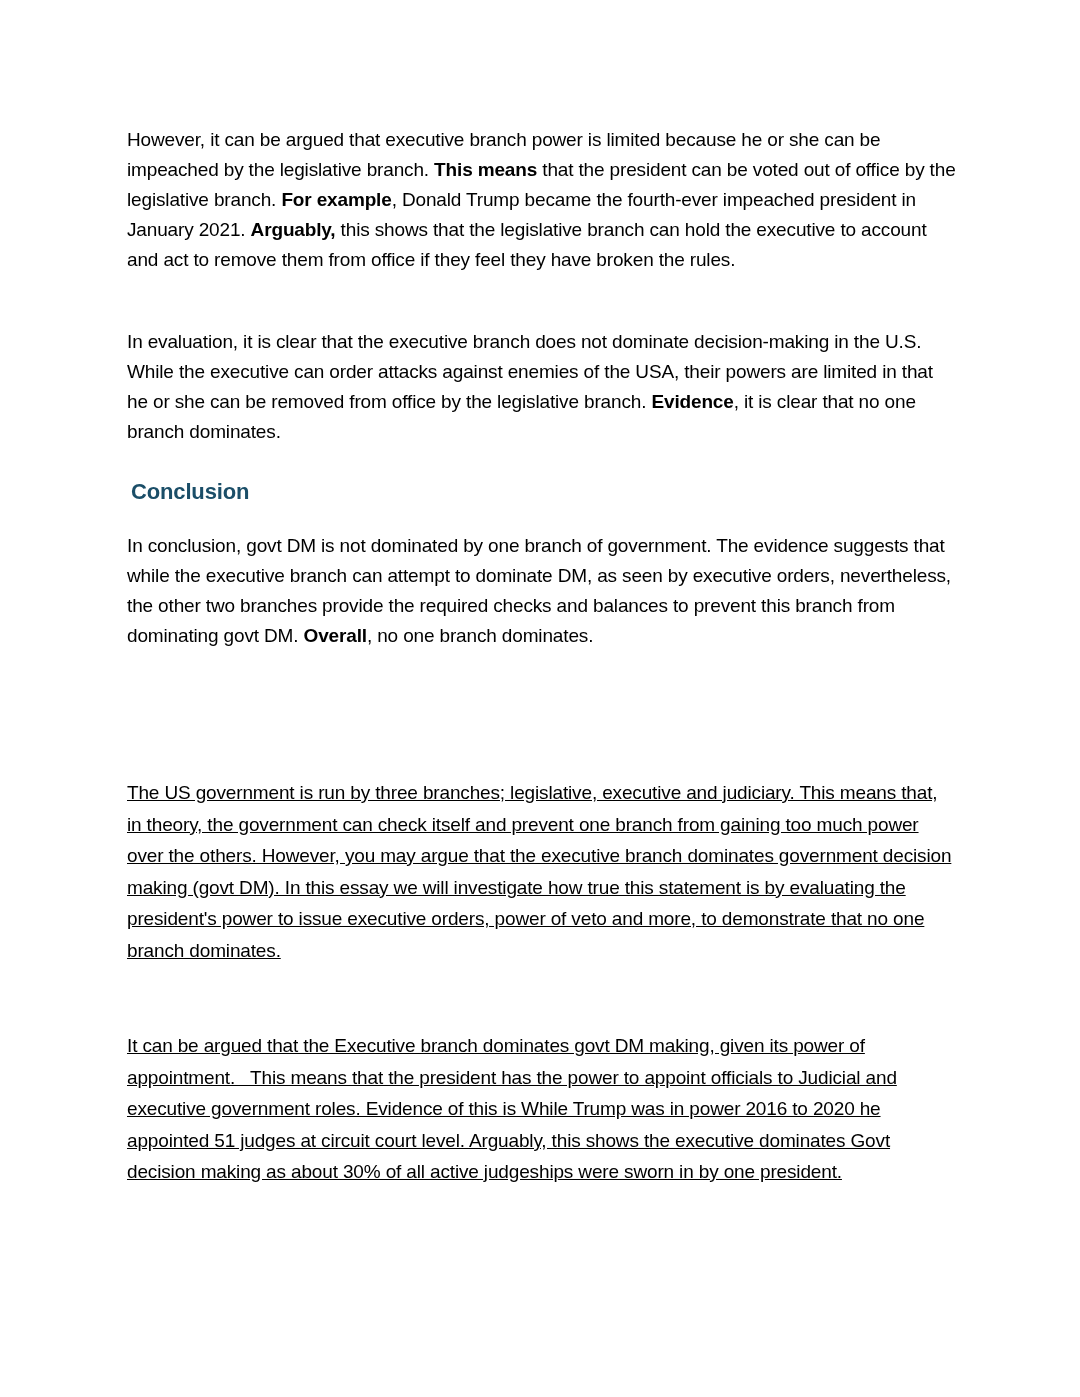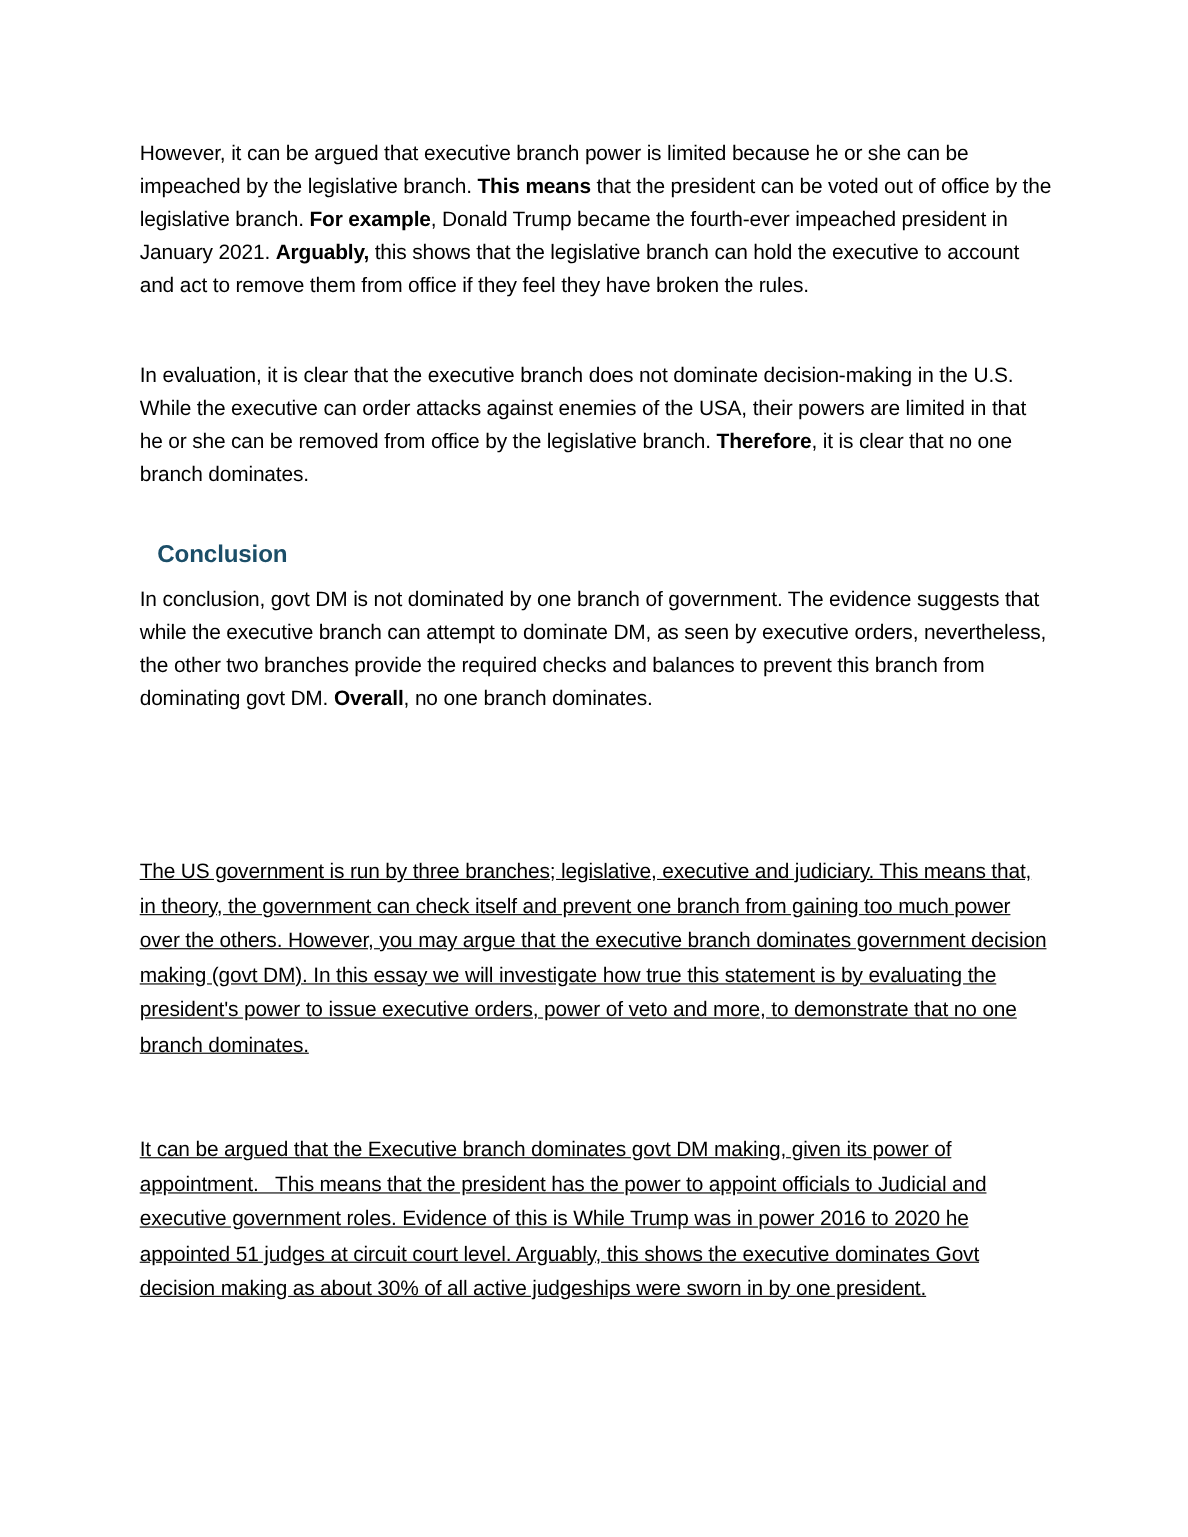--- a/index.html
+++ b/index.html
@@ -9,34 +9,34 @@
       font-family: "Liberation Sans", sans-serif;
       color: #000000;
       font-size: 19px;
       letter-spacing: -0.15px;
     }
     .p { position: absolute; left: 0; width: 830px; margin: 0; }
     .tight { line-height: 30px; }
     .loose { line-height: 31.5px; text-decoration: underline; }
     .p b { font-weight: bold; }
     .heading {
-      position: absolute; left: 0; margin: 16px;
+      position: absolute; left: 0; margin: 4px;
       font-family: "Liberation Sans", sans-serif;
       font-size: 22px; font-weight: bold;
       color: #1b4e68;
     }
   </style>
 </head>
 <body>
 
 <div class="page">
 
   <p class="p tight" style="top:125px;"><span>However, it can be argued that executive branch power is limited because he or she can be impeached by the legislative branch. </span><b>This means</b><span> that the president can be voted out of office by the legislative branch. </span><b>For example</b><span>, Donald Trump became the fourth-ever impeached president in January 2021. </span><b>Arguably,</b><span> this shows that the legislative branch can hold the executive to account and act to remove them from office if they feel they have broken the rules.</span></p>
 
-  <p class="p tight" style="top:327px;"><span>In evaluation, it is clear that the executive branch does not dominate decision-making in the U.S. While the executive can order attacks against enemies of the USA, their powers are limited in that he or she can be removed from office by the legislative branch. </span><b>Therefore</b><span>, it is clear that no one branch dominates.</span></p>
+  <p class="p tight" style="top:327px;"><span>In evaluation, it is clear that the executive branch does not dominate decision-making in the U.S. While the executive can order attacks against enemies of the USA, their powers are limited in that he or she can be removed from office by the legislative branch. </span><b>Evidence</b><span>, it is clear that no one branch dominates.</span></p>
 
   <h2 class="heading" style="top:475px;">Conclusion</h2>
 
   <p class="p tight" style="top:531px;"><span>In conclusion, govt DM is not dominated by one branch of government. The evidence suggests that while the executive branch can attempt to dominate DM, as seen by executive orders, nevertheless, the other two branches provide the required checks and balances to prevent this branch from dominating govt DM. </span><b>Overall</b><span>, no one branch dominates.</span></p>
 
   <p class="p loose" style="top:777px;">The US government is run by three branches; legislative, executive and judiciary. This means that, in theory, the government can check itself and prevent one branch from gaining too much power over the others. However, you may argue that the executive branch dominates government decision making (govt DM). In this essay we will investigate how true this statement is by evaluating the president's power to issue executive orders, power of veto and more, to demonstrate that no one branch dominates.</p>
 
   <p class="p loose" style="top:1030px;">It can be argued that the Executive branch dominates govt DM making, given its power of appointment.&nbsp;&nbsp; This means that the president has the power to appoint officials to Judicial and executive government roles. Evidence of this is While Trump was in power 2016 to 2020 he appointed 51 judges at circuit court level. Arguably, this shows the executive dominates Govt decision making as about 30% of all active judgeships were sworn in by one president.</p>
 
 </div>

